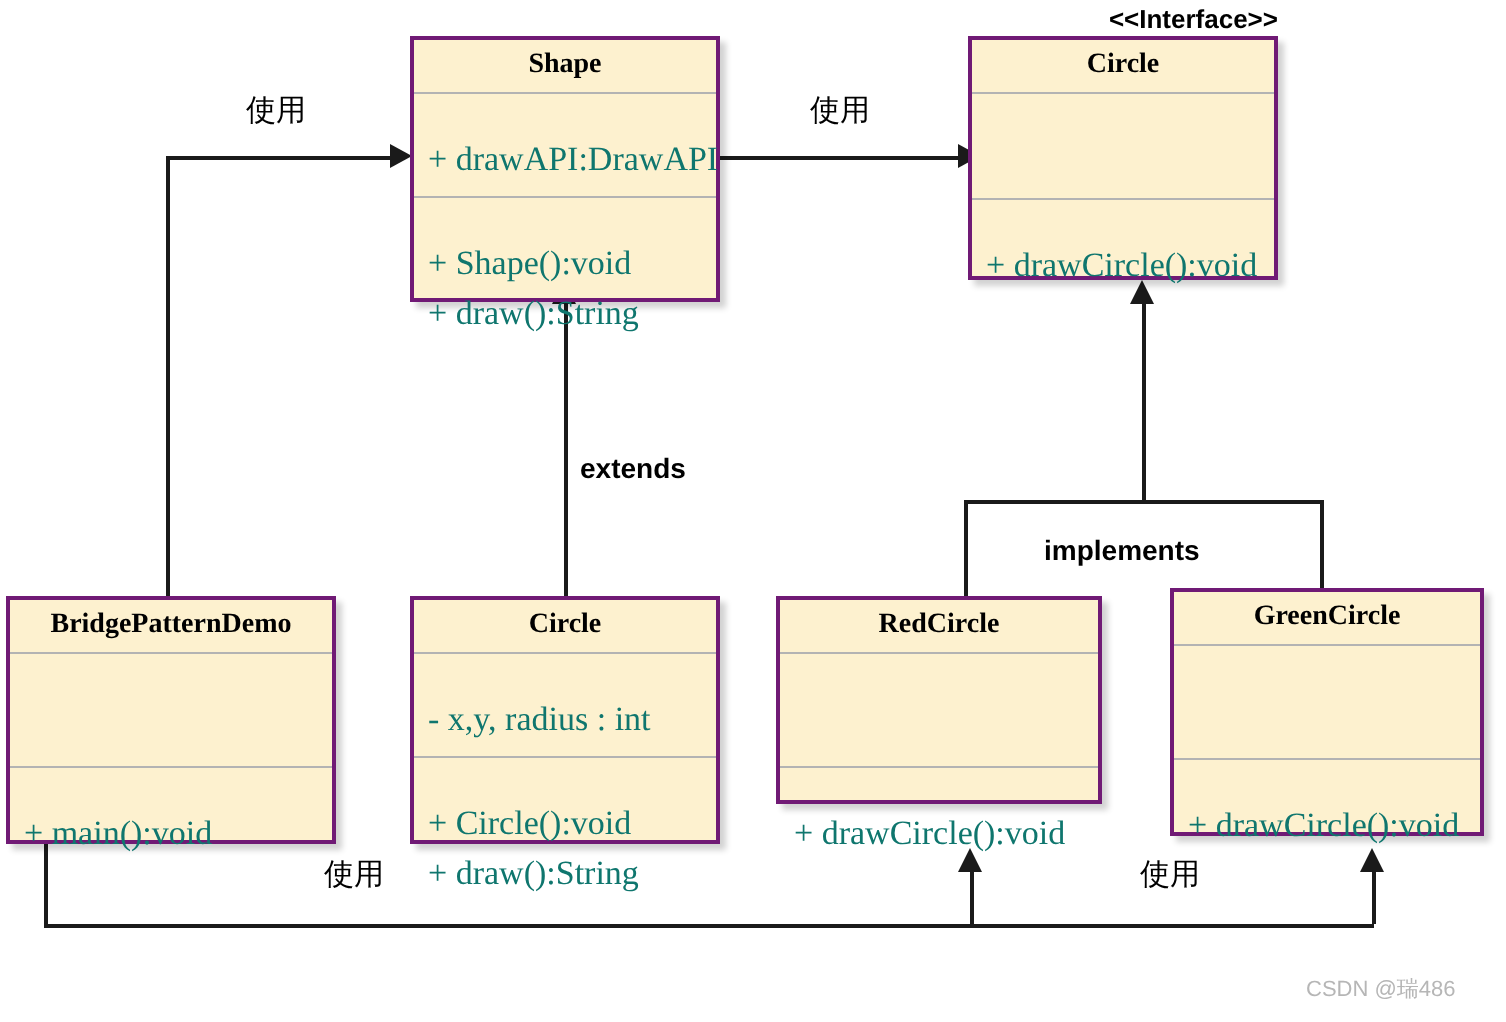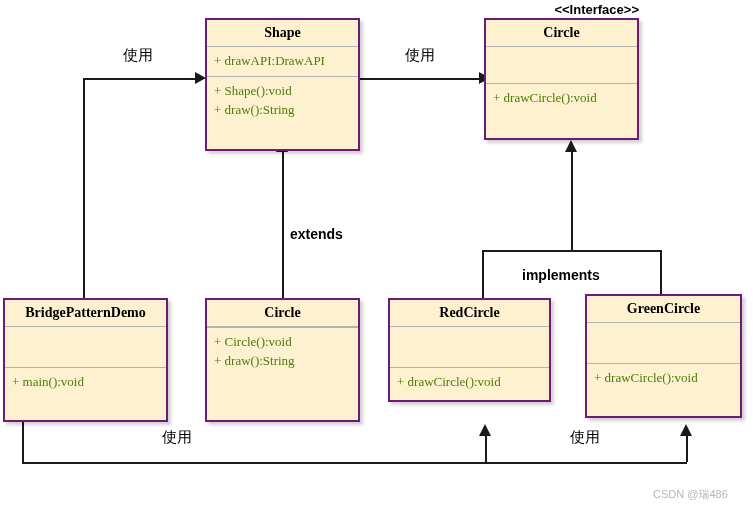--- a/index.html
+++ b/index.html
@@ -41,23 +41,24 @@
   }
   .uml-sep {
     width: 100%;
     height: 1px;
     background: #b3b3b3;
   }
   .uml-compartment {
     box-sizing: border-box;
     width: 100%;
     padding: 5px 6px 5px 7px;
-    font-size: 13px;
-    color: #4d7c0f;
+    font-size: 17px;
+    color: #0f766e;
     line-height: 1.45;
+    margin-top: 16px;
   }
   .uml-compartment.empty {
     min-height: 26px;
     padding: 0;
   }
   .uml-row {
     white-space: nowrap;
   }
 
   
@@ -200,20 +201,23 @@
     <div class="uml-compartment empty" style="height:40px;"></div>
     <div class="uml-sep"></div>
     <div class="uml-compartment">
       <div class="uml-row">+ main():void</div>
     </div>
   </div>
 
   <div class="uml-box" style="left:205px; top:298px; width:155px; height:124px;">
     <div class="uml-title">Circle</div>
     <div class="uml-sep"></div>
+    <div class="uml-compartment">
+      <div class="uml-row">- x,y, radius : int</div>
+    </div>
     <div class="uml-sep"></div>
     <div class="uml-compartment">
       <div class="uml-row">+ Circle():void</div>
       <div class="uml-row">+ draw():String</div>
     </div>
   </div>
 
   <div class="uml-box" style="left:388px; top:298px; width:163px; height:104px;">
     <div class="uml-title">RedCircle</div>
     <div class="uml-sep"></div>

